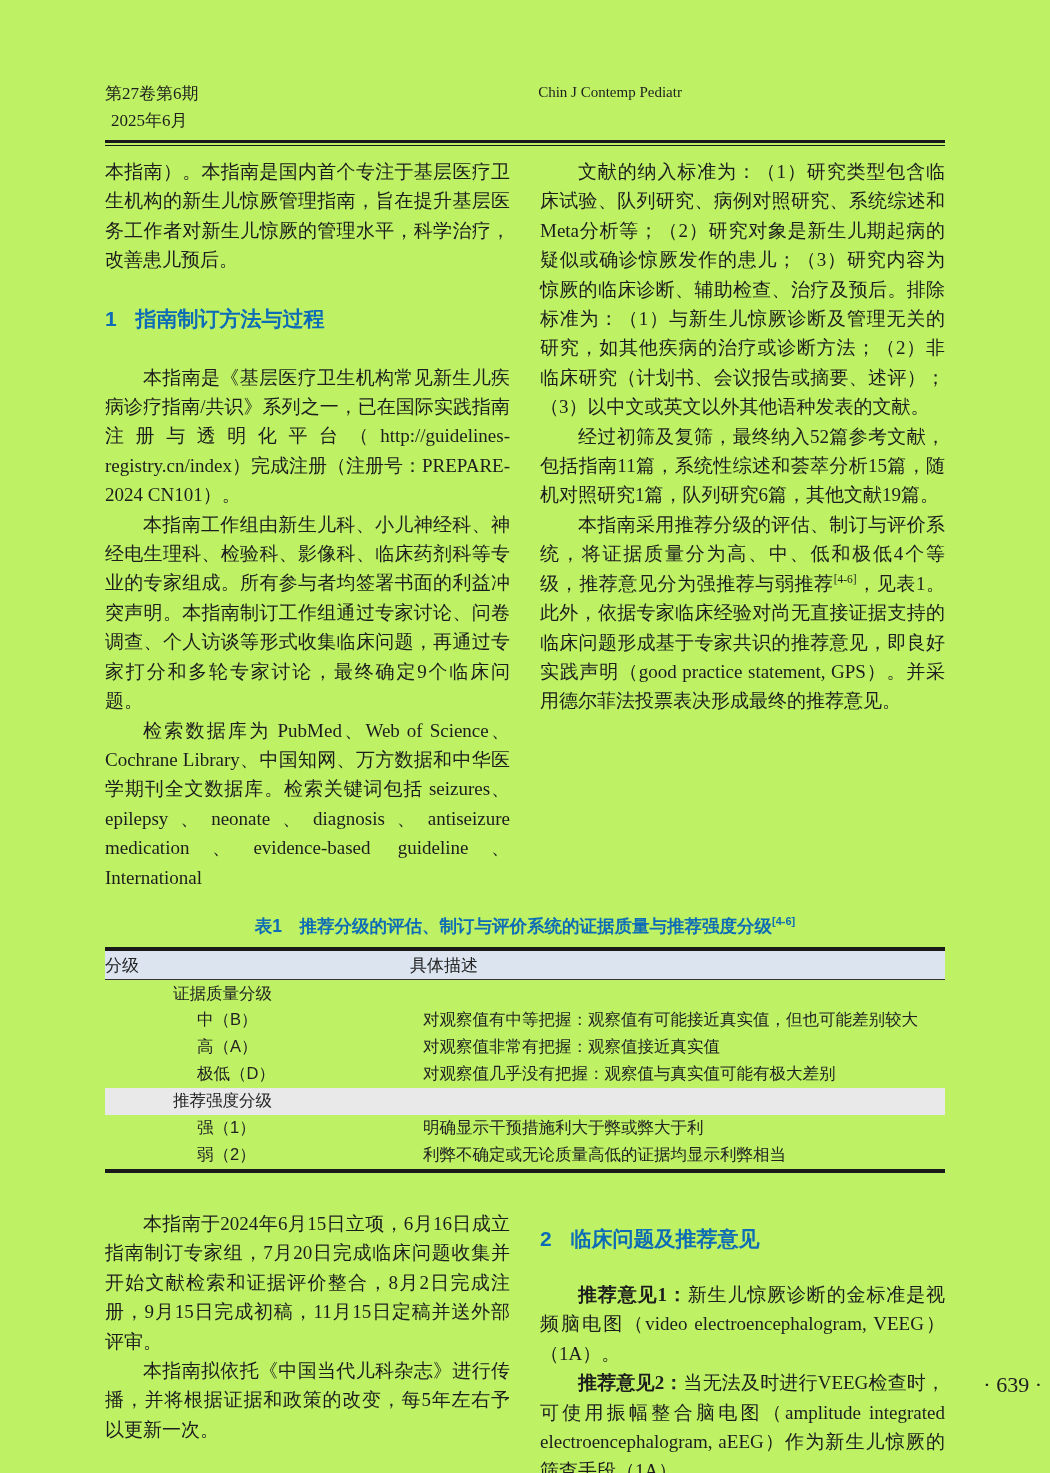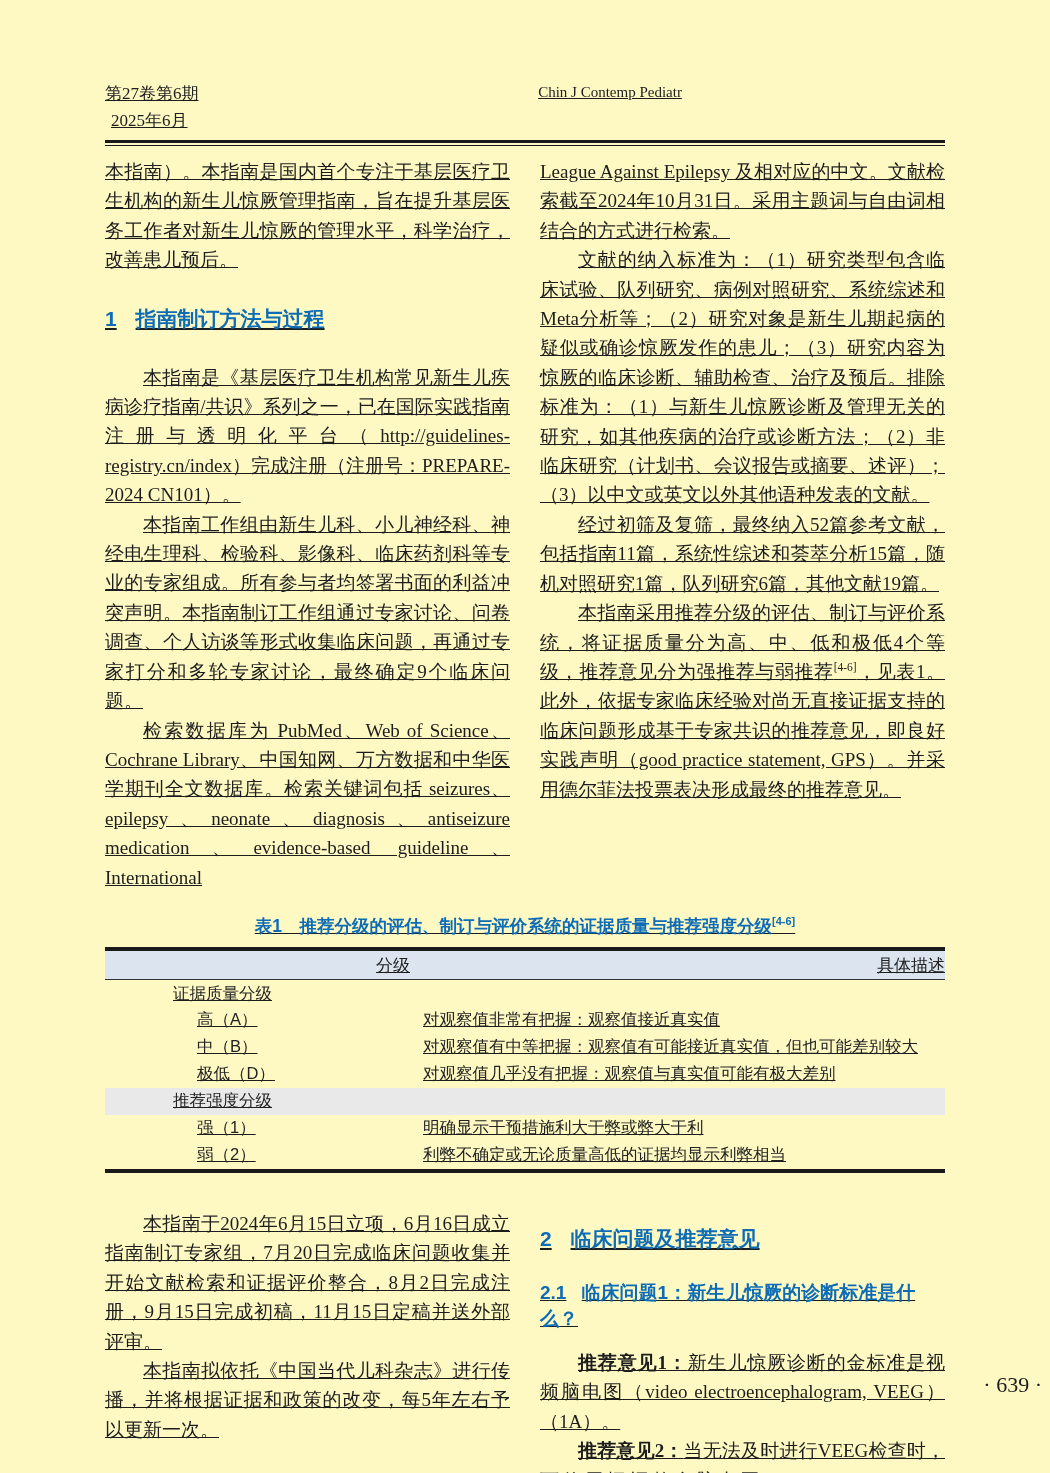--- a/index.html
+++ b/index.html
@@ -1,21 +1,20 @@
 <!DOCTYPE html>
 <html><head>
 <meta charset="utf-8">
 <style>
   * { margin:0; padding:0; box-sizing:border-box; }
   html,body { background:#9a9a9a; }
   .page {
-    width:1050px; height:1473px; margin:0 auto; background:#fef9c3;
+    width:1050px; height:1473px; margin:0 auto; background:#bef264;
     position:relative; overflow:hidden; color:#1d1d1d;
     font-family:"Liberation Serif","DejaVu Serif",serif;
-    text-decoration:underline;
   }
   .content { padding:80px 105px 0 105px; }
 
   
   .journal-header { display:flex; justify-content:space-between; align-items:flex-start; height:60px; }
   .jh-left, .jh-right { font-size:17px; line-height:27px; width:170px; }
   .jh-left .l2 { padding-left:6px; }
   .jh-right { text-align:right; }
   .jh-center { text-align:center; flex:1; }
   .jh-center .cn { font-size:23px; font-weight:bold; letter-spacing:7px; font-family:"Liberation Serif","DejaVu Serif",serif; }
@@ -48,21 +47,21 @@
   .table-block { margin-top:22px; }
   .tbl-title {
     text-align:center; color:#0d6cb5; font-weight:bold; font-size:17.5px;
     font-family:"Liberation Sans","DejaVu Sans",sans-serif; margin-bottom:9px;
   }
   .tbl-title sup { font-size:11px; }
   .tbl-top { border-top:3px solid #1a1a1a; height:3px; border-bottom:1px solid #1a1a1a; background:#dbe4ef; }
   .tbl-bottom { border-top:1px solid #1a1a1a; height:3px; border-bottom:3px solid #1a1a1a; }
   table { width:100%; border-collapse:collapse; font-size:16.5px; font-family:"Liberation Sans","DejaVu Sans",sans-serif; color:#222; }
   thead td {
-    background:#dbe4ef; text-align:right; height:29px; font-size:17px;
+    background:#dbe4ef; text-align:left; height:29px; font-size:17px;
     font-family:"Liberation Serif","DejaVu Serif",serif; border-bottom:1px solid #333;
   }
   tbody td { height:27px; vertical-align:middle; }
   td.sec-name { padding-left:68px; }
   tr.shaded td { background:#e9e9e9; }
   td.grade { padding-left:92px; }
   td.desc { padding-left:13px; }
   col.c1 { width:305px; }
 
   
@@ -89,21 +88,20 @@
       <div class="col">
         <p>本指南）。本指南是国内首个专注于基层医疗卫生机构的新生儿惊厥管理指南，旨在提升基层医务工作者对新生儿惊厥的管理水平，科学治疗，改善患儿预后。</p>
         <div class="sec-heading">
           <span class="num">1</span><span>指南制订方法与过程</span>
         </div>
         <p class="ind">本指南是《基层医疗卫生机构常见新生儿疾病诊疗指南/共识》系列之一，已在国际实践指南注册与透明化平台（http://guidelines-registry.cn/index）完成注册（注册号：PREPARE-2024 CN101）。</p>
         <p class="ind">本指南工作组由新生儿科、小儿神经科、神经电生理科、检验科、影像科、临床药剂科等专业的专家组成。所有参与者均签署书面的利益冲突声明。本指南制订工作组通过专家讨论、问卷调查、个人访谈等形式收集临床问题，再通过专家打分和多轮专家讨论，最终确定9个临床问题。</p>
         <p class="ind">检索数据库为 PubMed、Web of Science、Cochrane Library、中国知网、万方数据和中华医学期刊全文数据库。检索关键词包括 seizures、epilepsy、neonate、diagnosis、antiseizure medication、evidence-based guideline、International</p>
       </div>
       <div class="col">
-        <p>League Against Epilepsy 及相对应的中文。文献检索截至2024年10月31日。采用主题词与自由词相结合的方式进行检索。</p>
         <p class="ind">文献的纳入标准为：（1）研究类型包含临床试验、队列研究、病例对照研究、系统综述和Meta分析等；（2）研究对象是新生儿期起病的疑似或确诊惊厥发作的患儿；（3）研究内容为惊厥的临床诊断、辅助检查、治疗及预后。排除标准为：（1）与新生儿惊厥诊断及管理无关的研究，如其他疾病的治疗或诊断方法；（2）非临床研究（计划书、会议报告或摘要、述评）；（3）以中文或英文以外其他语种发表的文献。</p>
         <p class="ind">经过初筛及复筛，最终纳入52篇参考文献，包括指南11篇，系统性综述和荟萃分析15篇，随机对照研究1篇，队列研究6篇，其他文献19篇。</p>
         <p class="ind"><span>本指南采用推荐分级的评估、制订与评价系统，将证据质量分为高、中、低和极低4个等级，推荐意见分为强推荐与弱推荐</span><sup class="ref">[4-6]</sup><span>，见表1。此外，依据专家临床经验对尚无直接证据支持的临床问题形成基于专家共识的推荐意见，即良好实践声明（good practice statement, GPS）。并采用德尔菲法投票表决形成最终的推荐意见。</span></p>
       </div>
     </div>
 
     <div class="table-block">
       <div class="tbl-title">
         <span>表1　推荐分级的评估、制订与评价系统的证据质量与推荐强度分级</span><sup>[4-6]</sup>
       </div>
@@ -117,26 +115,26 @@
           <tr>
             <td>分级</td>
             <td>具体描述</td>
           </tr>
         </thead>
         <tbody>
           <tr>
             <td colspan="2" class="sec-name">证据质量分级</td>
           </tr>
           <tr>
+            <td class="grade">中（B）</td>
+            <td class="desc">对观察值有中等把握：观察值有可能接近真实值，但也可能差别较大</td>
+          </tr>
+          <tr>
             <td class="grade">高（A）</td>
             <td class="desc">对观察值非常有把握：观察值接近真实值</td>
-          </tr>
-          <tr>
-            <td class="grade">中（B）</td>
-            <td class="desc">对观察值有中等把握：观察值有可能接近真实值，但也可能差别较大</td>
           </tr>
           <tr>
             <td class="grade">极低（D）</td>
             <td class="desc">对观察值几乎没有把握：观察值与真实值可能有极大差别</td>
           </tr>
           <tr class="shaded">
             <td colspan="2" class="sec-name">推荐强度分级</td>
           </tr>
           <tr>
             <td class="grade">强（1）</td>
@@ -153,23 +151,20 @@
 
     <div class="cols" style="margin-top:36px;">
       <div class="col">
         <p class="ind">本指南于2024年6月15日立项，6月16日成立指南制订专家组，7月20日完成临床问题收集并开始文献检索和证据评价整合，8月2日完成注册，9月15日完成初稿，11月15日定稿并送外部评审。</p>
         <p class="ind">本指南拟依托《中国当代儿科杂志》进行传播，并将根据证据和政策的改变，每5年左右予以更新一次。</p>
       </div>
       <div class="col">
         <div class="sec-heading" style="margin-top:16px; margin-bottom:28px;">
           <span class="num">2</span><span>临床问题及推荐意见</span>
         </div>
-        <div class="sub-heading">
-          <span class="num">2.1</span><span>临床问题1：新生儿惊厥的诊断标准是什么？</span>
-        </div>
         <p class="ind"><span class="lead-bold">推荐意见1：</span><span>新生儿惊厥诊断的金标准是视频脑电图（video electroencephalogram, VEEG）（1A）。</span></p>
         <p class="ind"><span class="lead-bold">推荐意见2：</span><span>当无法及时进行VEEG检查时，可使用振幅整合脑电图（amplitude integrated electroencephalogram, aEEG）作为新生儿惊厥的筛查手段（1A）。</span></p>
       </div>
     </div>
 
   </div>
 
   <div class="page-number">· 639 ·</div>
 </div>
 

